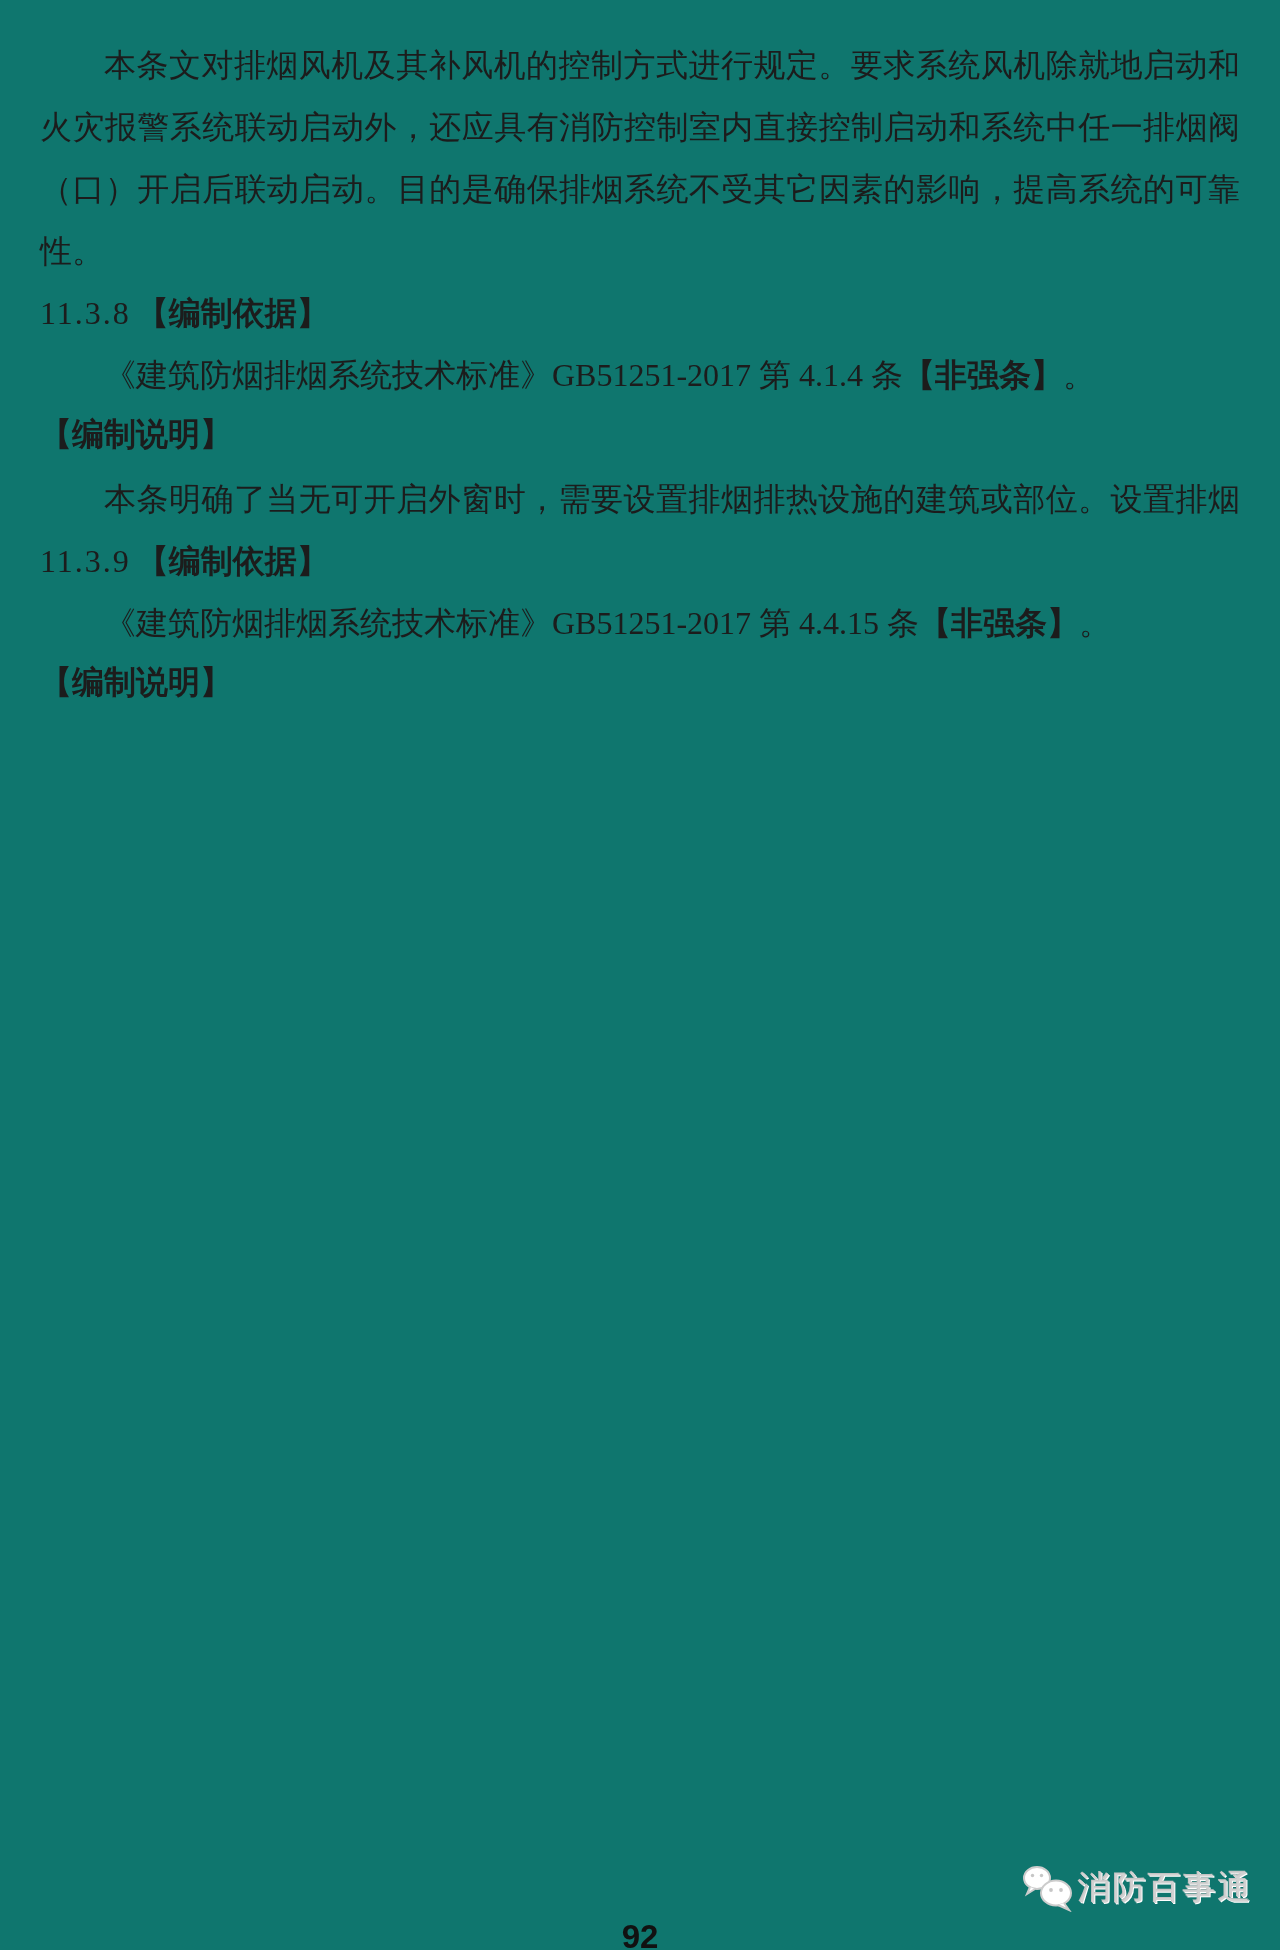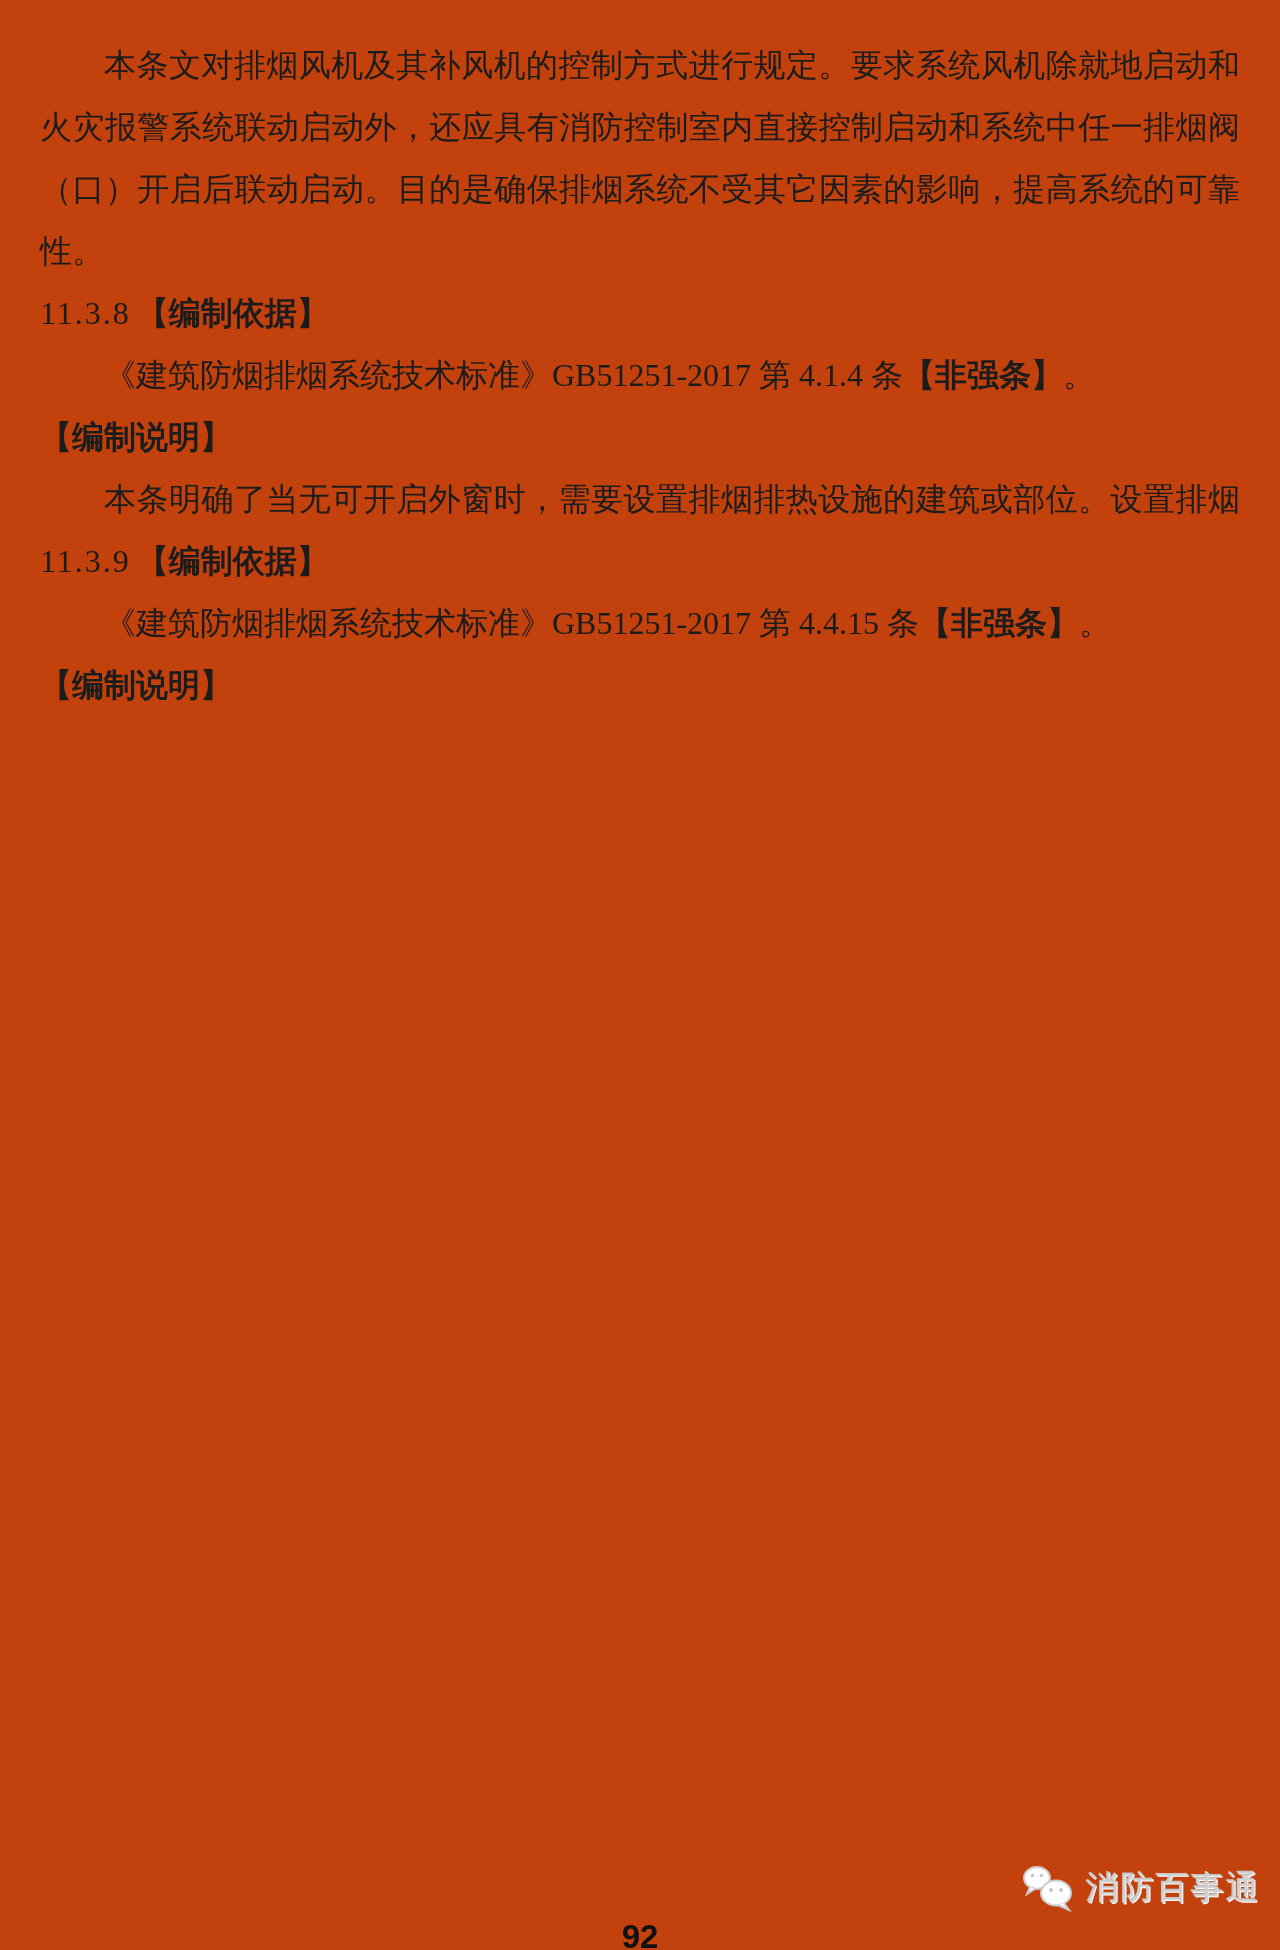--- a/index.html
+++ b/index.html
@@ -1,19 +1,19 @@
 <!DOCTYPE html>
 <html><head>
 <meta charset="utf-8">
 <style>
   html,body{margin:0;padding:0;background:#ffffff;}
   .page{
     position:relative;
     width:1280px;height:1950px;
-    background:#c2410c;
+    background:#0f766e;
     overflow:hidden;
     font-family:"Liberation Serif","DejaVu Serif",serif;
     color:#1c1c1c;
   }
   .textblock{
     position:absolute;
     left:40px;top:34px;
     width:1200px;
   }
   .line{
@@ -27,33 +27,32 @@
   .line.fill{
     white-space:normal;
     text-align:justify;
     text-align-last:justify;
   }
   .line.indent{
     padding-left:64px;
     box-sizing:border-box;
   }
   .heading-sans{
-    font-family:Liberation Serif, serif;
+    font-family:Liberation Mono, monospace;
     font-weight:700;
   }
   .sec-num{
     margin-right:6px;
     letter-spacing:2px;
   }
   .watermark{
     position:absolute;
     left:1020px;top:1864px;
     display:flex;
     align-items:center;
-    gap:8px;
   }
   .watermark-text{
     font-family:"Liberation Sans","DejaVu Sans",sans-serif;
     font-size:33px;
     letter-spacing:2px;
     color:#d2d2d2;
     text-shadow:-1px -1px 0 #c3c3c3, 1px 1px 0 #ffffff;
     white-space:nowrap;
   }
   .pagenum{

